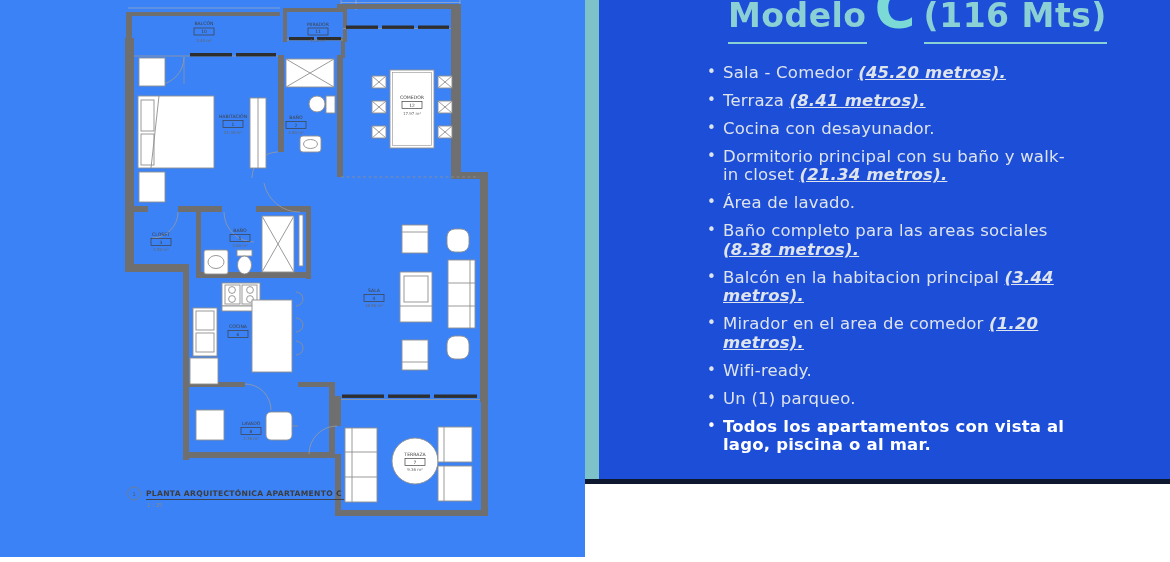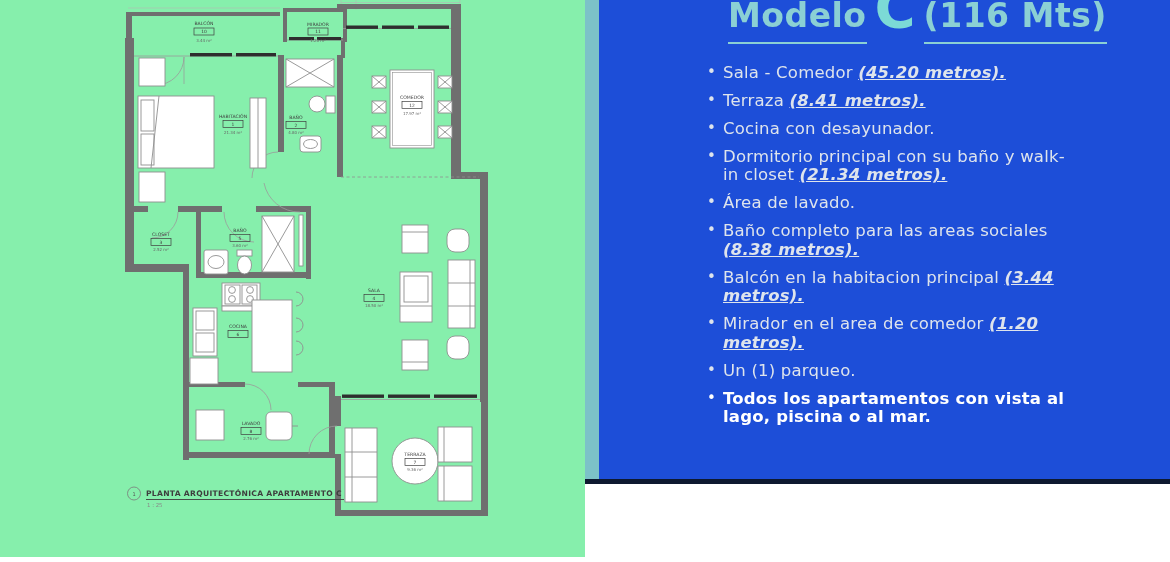--- a/index.html
+++ b/index.html
@@ -1,18 +1,18 @@
 <!DOCTYPE html>
 <html><head>
 <meta charset="utf-8">
 <style>
   html,body{margin:0;padding:0;background:#fff;}
   .page{position:relative;width:1170px;height:562px;overflow:hidden;background:#ffffff;
         font-family:"DejaVu Sans",sans-serif;}
-  .plan-area{position:absolute;left:0;top:0;width:585px;height:557px;background:#86efac;}
+  .plan-area{position:absolute;left:0;top:0;width:585px;height:557px;background:#3b82f6;}
   .plan-area svg{display:block;}
   .panel{position:absolute;left:585px;top:0;width:585px;height:484px;background:#1d4ed8;overflow:hidden;}
   .stripe{position:absolute;left:0;top:0;width:14px;height:510px;background:#7CC2C8;}
   .bottom-strip{position:absolute;left:0;bottom:0;width:100%;height:5px;background:#0E1930;}
   .title{margin:-14px 0 0 143px;display:flex;align-items:baseline;white-space:nowrap;}
   .title .t1{color:#8BD0D4;font-size:33px;font-weight:700;letter-spacing:.5px;
              border-bottom:2px solid #8BD0D4;padding-bottom:7px;}
   .title .tc{color:#7CDAD6;font-size:56px;font-weight:700;margin:0 8px;line-height:.8;}
   .title .t2{color:#8BD0D4;font-size:33px;font-weight:700;letter-spacing:.5px;
              border-bottom:2px solid #8BD0D4;padding-bottom:7px;}
@@ -299,20 +299,21 @@
 
     <ul class="features">
       <li><span>Sala - Comedor </span><em>(45.20 metros).</em></li>
       <li><span>Terraza </span><em>(8.41 metros).</em></li>
       <li><span>Cocina con desayunador.</span><em></em></li>
       <li><span>Dormitorio principal con su baño y walk-in closet </span><em>(21.34 metros).</em></li>
       <li><span>Área de lavado.</span><em></em></li>
       <li><span>Baño completo para las areas sociales </span><em>(8.38 metros).</em></li>
       <li><span>Balcón en la habitacion principal </span><em>(3.44 metros).</em></li>
       <li><span>Mirador en el area de comedor </span><em>(1.20 metros).</em></li>
+      <li><span>Wifi-ready.</span><em></em></li>
       <li><span>Un (1) parqueo.</span><em></em></li>
       <li class="bold"><span>Todos los apartamentos con vista al lago, piscina o al mar.</span><em></em></li>
     </ul>
 
     <div class="stripe"></div>
     <div class="bottom-strip"></div>
   </div>
 
 </div>
 

